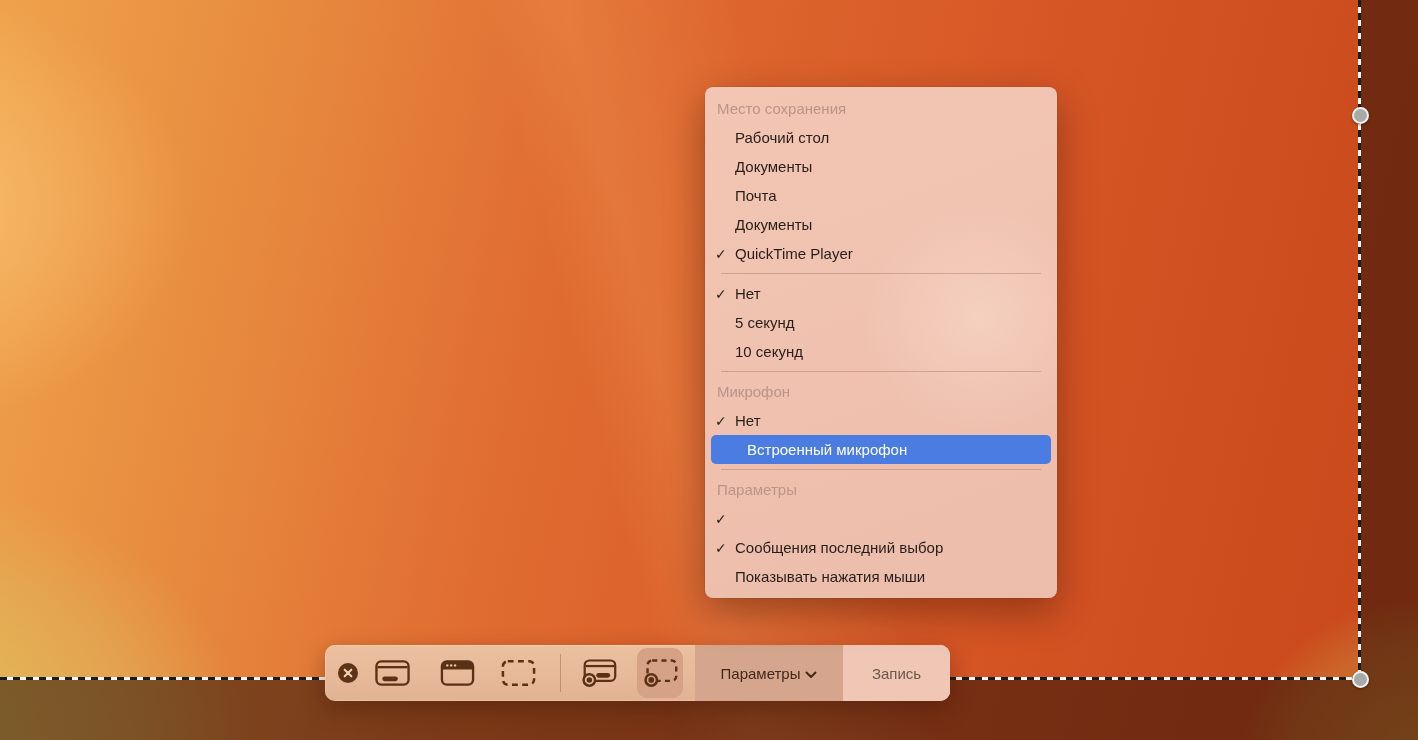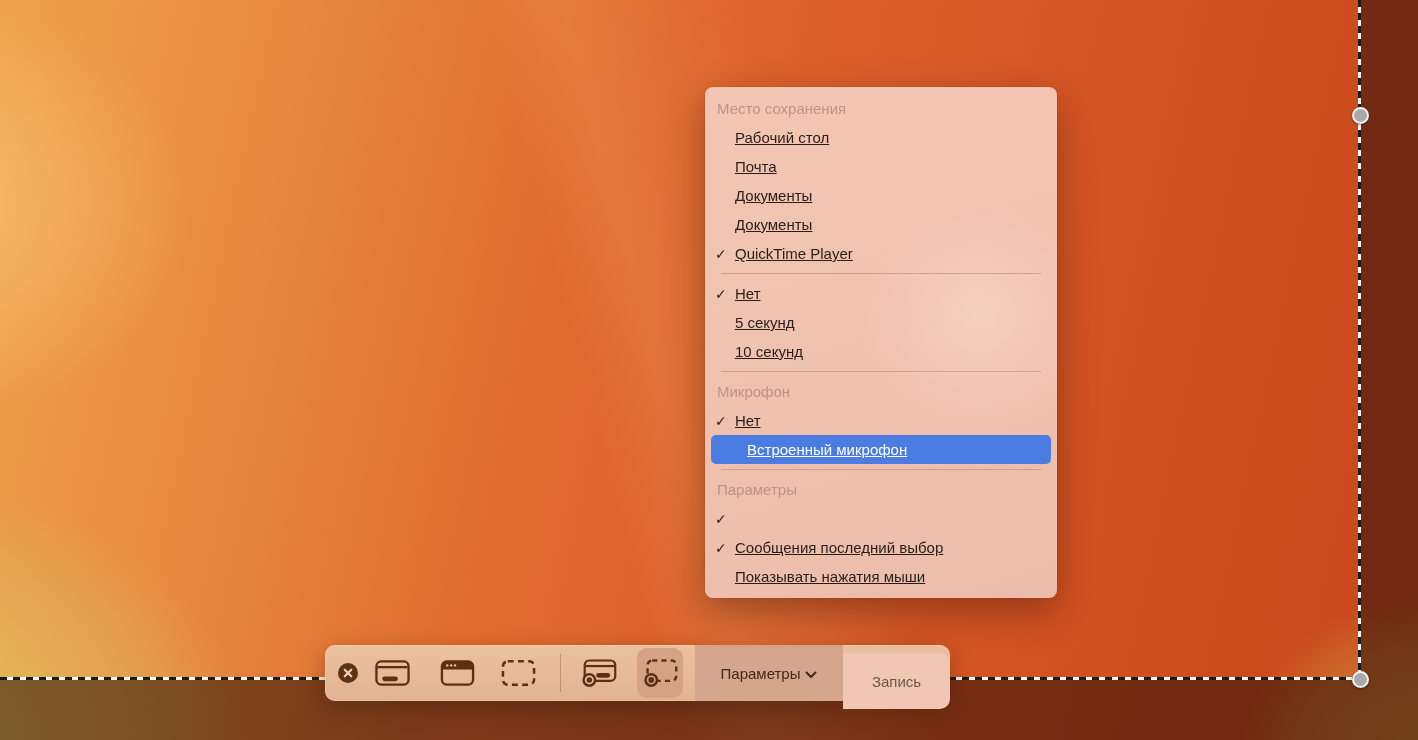--- a/index.html
+++ b/index.html
@@ -47,37 +47,37 @@
   #tb-close{position:absolute;left:13px;top:18px;width:20px;height:20px;border:none;background:transparent;padding:0;}
   #tb-close svg{width:20px;height:20px;display:block;}
   #tb-separator{position:absolute;left:235px;top:9px;width:1px;height:38px;background:rgba(120,70,35,.35);}
   #seg-options{
     position:absolute;left:370px;top:0;width:148px;height:56px;
     background:#d5a58d;display:flex;align-items:center;justify-content:center;gap:5px;
     font-size:15px;color:#42291a;
   }
   #seg-options .chev svg{width:12px;height:8px;display:block;margin-top:3px;}
   #seg-record{
-    position:absolute;right:0;top:8px;width:107px;height:56px;border-radius:0 10px 10px 0;
+    position:absolute;right:0;top:0;width:107px;height:56px;border-radius:0 10px 10px 0;
     background:#f0c7b5;display:flex;align-items:center;justify-content:center;
     font-size:15px;color:#6d5648;
   }
   
   #menu{
     position:absolute;z-index:5;left:705px;top:87px;width:352px;
     border-radius:8px;padding:7px 0;
     background:
       radial-gradient(45% 30% at 78% 45%, rgba(255,236,222,.35), transparent 75%),
       linear-gradient(160deg,#f3c6b4 0%,#efc0ae 60%,#edbdac 100%);
     box-shadow:0 14px 38px rgba(50,15,5,.40), 0 0 0 .5px rgba(130,70,45,.30);
   }
   .menu-header{height:29px;display:flex;align-items:center;padding-left:12px;
     font-size:15px;color:#bb9488;}
   .menu-row{position:relative;height:29px;display:flex;align-items:center;padding-left:30px;
-    font-size:15px;color:#271e1a;text-decoration:underline;}
+    font-size:15px;color:#271e1a;}
   .menu-row .check{position:absolute;left:10px;top:0;height:29px;display:flex;align-items:center;
     font-size:14px;font-weight:bold;color:#271e1a;}
   .menu-row.highlighted{margin:0 6px;padding-left:36px;border-radius:5px;
     background:var(--accent,#4a7ce2);color:#fff;}
   .menu-separator{height:1px;margin:5px 16px;background:rgba(140,80,60,.30);}
 </style>
 </head>
 <body>
 
 <div id="screen">
@@ -150,24 +150,24 @@
       <span>Запись</span>
     </div>
   </div>
 
   <div id="menu">
       <div class="menu-header">Место сохранения</div>
       <div class="menu-row">
         <span>Рабочий стол</span>
       </div>
       <div class="menu-row">
+        <span>Документы</span>
+      </div>
+      <div class="menu-row">
         <span>Почта</span>
-      </div>
-      <div class="menu-row">
-        <span>Документы</span>
       </div>
       <div class="menu-row">
         <span>Документы</span>
       </div>
       <div class="menu-row">
         <span class="check">✓</span>
         <span>QuickTime Player</span>
       </div>
       <div class="menu-separator"></div>
       <div class="menu-row">

